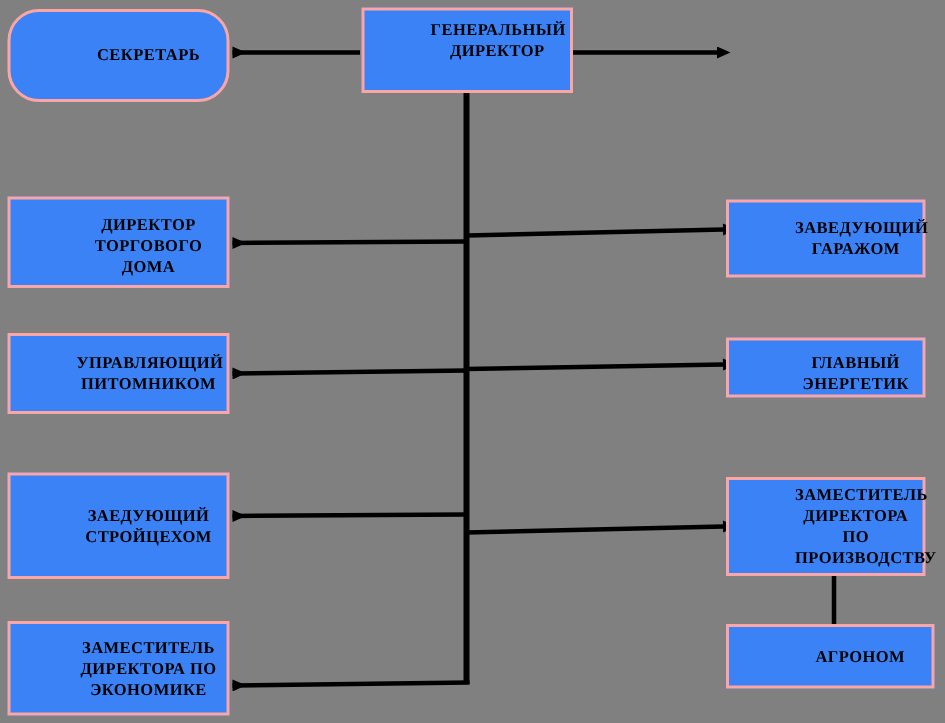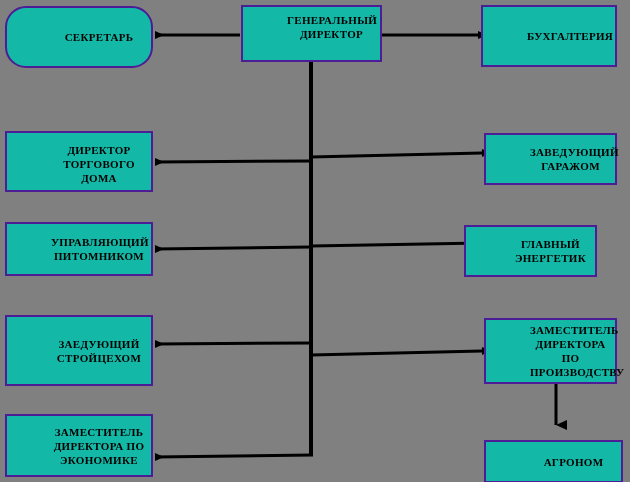--- a/index.html
+++ b/index.html
@@ -19,22 +19,22 @@
   svg.connectors {
     position: absolute;
     left: 0;
     top: 0;
     width: 630px;
     height: 482px;
     pointer-events: none;
   }
   .node {
     position: absolute;
-    background: #14b8a6;
-    border: 2px solid #4c1d95;
+    background: #3b82f6;
+    border: 2px solid #fca5a5;
     box-sizing: border-box;
     display: flex;
     align-items: center;
     justify-content: center;
     text-align: center;
     z-index: 2;
     padding-left: 40px;
   }
   .node .label {
     display: block;
@@ -96,40 +96,37 @@
 
   <div class="node" style="left:5px; top:6px; width:148px; height:62px;border-radius:21px;">
     <span class="label">СЕКРЕТАРЬ</span>
   </div>
 
   <div class="node align-top" style="left:241px; top:5px; width:141px; height:57px;">
     <span class="label">ГЕНЕРАЛЬНЫЙ
 ДИРЕКТОР</span>
   </div>
 
-  <div class="node" style="left:481px; top:5px; width:136px; height:62px;">
-    <span class="label">БУХГАЛТЕРИЯ</span>
-  </div>
 
   <div class="node align-mid-high" style="left:5px; top:131px; width:148px; height:61px;">
     <span class="label">ДИРЕКТОР
 ТОРГОВОГО ДОМА</span>
   </div>
 
   <div class="node" style="left:484px; top:133px; width:133px; height:52px;">
     <span class="label">ЗАВЕДУЮЩИЙ
 ГАРАЖОМ</span>
   </div>
 
   <div class="node" style="left:5px; top:222px; width:148px; height:54px;justify-content:center;">
     <span class="label">УПРАВЛЯЮЩИЙ
 ПИТОМНИКОМ</span>
   </div>
 
-  <div class="node" style="left:464px; top:225px; width:133px; height:52px;">
+  <div class="node" style="left:484px; top:225px; width:133px; height:40px;align-items:flex-end;">
     <span class="label">ГЛАВНЫЙ
 ЭНЕРГЕТИК</span>
   </div>
 
   <div class="node" style="left:5px; top:315px; width:148px; height:71px;">
     <span class="label">ЗАЕДУЮЩИЙ
 СТРОЙЦЕХОМ</span>
   </div>
 
   <div class="node" style="left:484px; top:318px; width:133px; height:66px;">
@@ -137,17 +134,17 @@
 ДИРЕКТОРА ПО
 ПРОИЗВОДСТВУ</span>
   </div>
 
   <div class="node" style="left:5px; top:414px; width:148px; height:63px;">
     <span class="label">ЗАМЕСТИТЕЛЬ
 ДИРЕКТОРА ПО
 ЭКОНОМИКЕ</span>
   </div>
 
-  <div class="node" style="left:484px; top:440px; width:139px; height:43px;">
+  <div class="node" style="left:484px; top:416px; width:139px; height:43px;">
     <span class="label">АГРОНОМ</span>
   </div>
 
 </div>
 
 </body></html>

